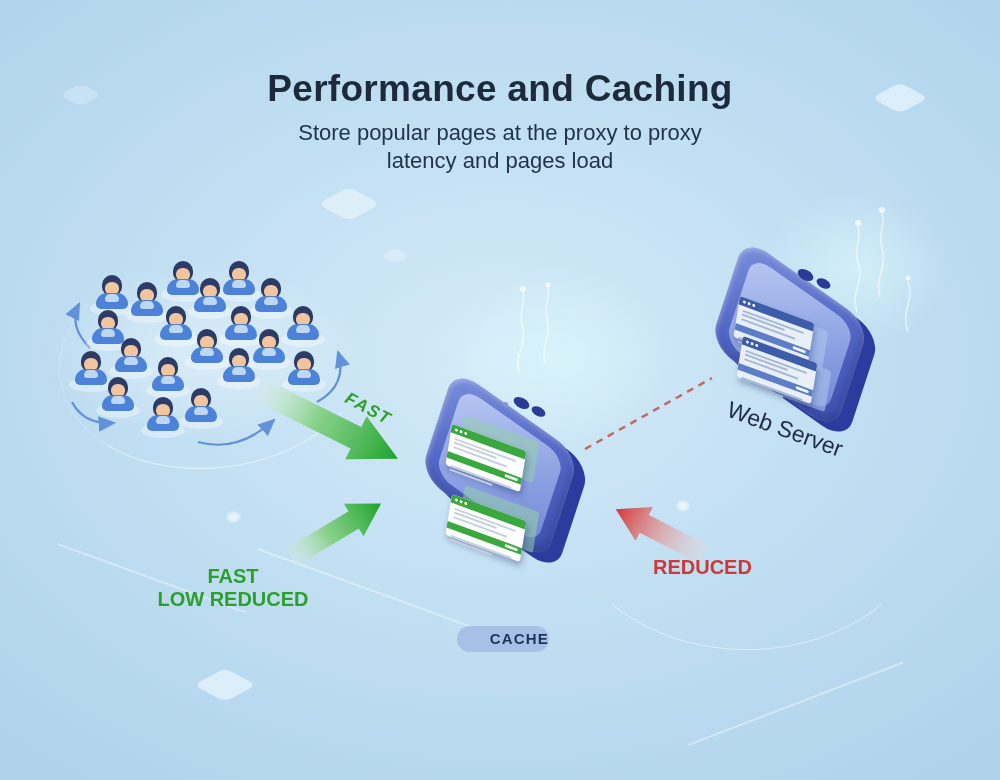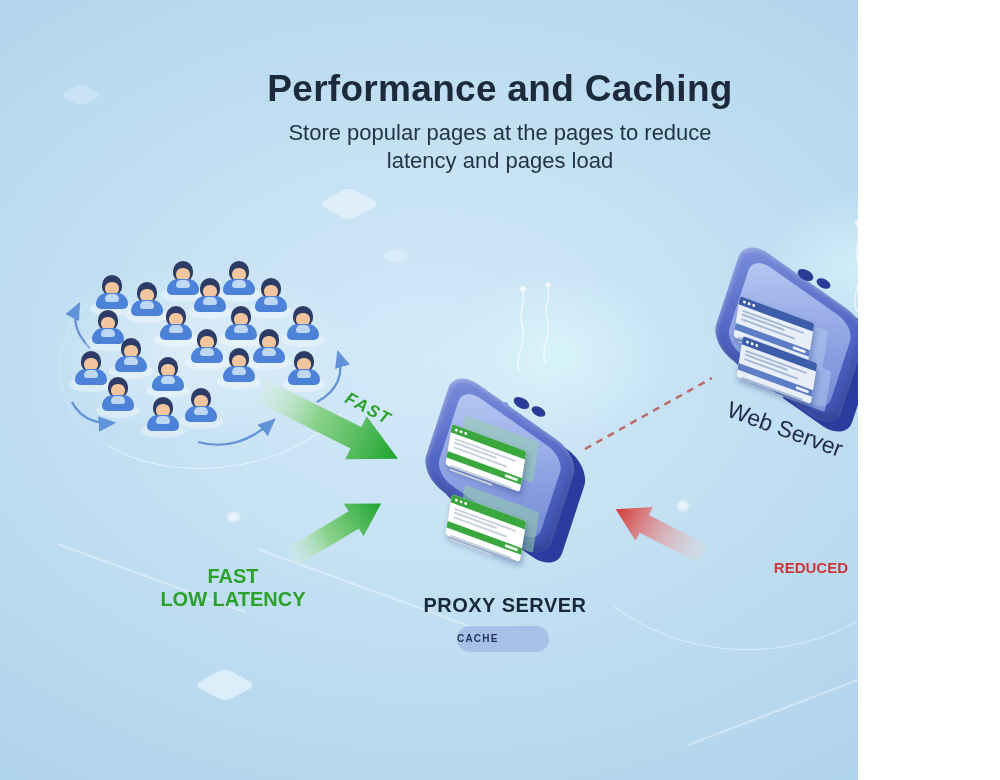--- a/index.html
+++ b/index.html
@@ -1,17 +1,17 @@
 <!DOCTYPE html>
 <html><head>
 <meta charset="utf-8">
 <style>
   html,body{margin:0;padding:0;}
   body{font-family:"Liberation Sans",sans-serif;}
-  #stage{position:relative;width:858px;height:780px;overflow:hidden;
+  #stage{position:relative;width:1000px;height:780px;overflow:hidden;
     background:radial-gradient(ellipse 720px 520px at 50% 46%, #d4eaf8 0%, #c3e0f3 45%, #b8d9ef 75%, #b0d3ec 100%);}
   .abs{position:absolute;}
 
   
   .title{left:0;top:68px;width:1000px;text-align:center;font-size:37px;font-weight:bold;
     color:#1d2a3c;letter-spacing:.3px;z-index:9;}
   .subtitle{left:0;top:119px;width:1000px;text-align:center;font-size:22px;color:#243447;
     line-height:28px;z-index:9;}
 
   
@@ -51,21 +51,21 @@
   .av-collar{left:10px;top:19px;width:14px;height:8px;background:#bdd7f4;border-radius:7px 7px 4px 4px;}
 
   
   #circuits{left:0;top:0;z-index:1;}
   #arrows{left:0;top:0;z-index:2;}
 
   .fast-label{left:328px;top:399px;width:80px;text-align:center;font-size:17px;font-weight:bold;
     font-style:italic;color:#2ba12c;letter-spacing:1.5px;transform:rotate(28deg);z-index:5;}
   .green-caption{left:128px;top:565px;width:210px;text-align:center;font-size:20px;font-weight:bold;
     color:#2ba12c;line-height:23px;z-index:5;}
-  .red-caption{left:653px;top:556px;width:195px;text-align:right;font-size:15px;font-weight:bold;
+  .red-caption{left:653px;top:556px;width:195px;text-align:left;font-size:20px;font-weight:bold;
     color:#cf3838;line-height:23px;z-index:5;}
 
   
   .iso{position:absolute;width:160px;height:160px;border-radius:30px;transform-origin:0 0;
     transform:matrix(0.78,0.55,-0.22,0.67,0,0);}
   .dev-side{background:#2c3c9e;}
   .dev-face{background:linear-gradient(140deg,#7e92de 0%,#5468c6 45%,#3c4fae 100%);
     box-shadow:inset 2px 2px 6px rgba(255,255,255,.32), inset -4px -6px 10px rgba(18,28,90,.28);}
   .dev-screen{position:absolute;inset:15px;border-radius:22px;
     background:linear-gradient(140deg,#b9c8f3 0%,#8ba0e2 60%,#7288d2 100%);}
@@ -96,21 +96,21 @@
   .pcard.blue{background:#e9eff8;} .pcard.blue .pc-rows i{background:#a4b8d4;}
   .c-p1{left:452px;top:424px;} .c-p1e{left:465px;top:415px;}
   .c-p2{left:452px;top:494px;} .c-p2e{left:465px;top:485px;}
   .c-w1{left:740px;top:296px;} .c-w1e{left:754px;top:304px;}
   .c-w2{left:743px;top:336px;} .c-w2e{left:757px;top:344px;}
 
   
   .proxy-label{left:420px;top:594px;width:170px;text-align:center;font-size:20px;font-weight:bold;
     color:#19273d;letter-spacing:.5px;z-index:6;}
   .cache-badge{left:457px;top:626px;width:92px;height:26px;border-radius:13px;background:#a9c0e6;
-    color:#1f3358;font-size:10px;font-weight:bold;letter-spacing:1.2px;text-align:left;
+    color:#1f3358;font-size:15px;font-weight:bold;letter-spacing:1.2px;text-align:right;
     line-height:26px;z-index:6;}
   .web-label{left:720px;top:416px;width:130px;text-align:center;font-size:23px;color:#232d49;
     transform:rotate(20deg);z-index:6;}
 </style>
 </head>
 <body>
 
 <div id="stage">
 
   <div class="abs diamond d1"></div>
@@ -141,21 +141,21 @@
       <circle cx="523" cy="289" r="3"></circle>
         <circle cx="548" cy="285" r="2.5"></circle>
       <circle cx="858" cy="223" r="3"></circle>
         <circle cx="882" cy="210" r="3"></circle>
         <circle cx="908" cy="278" r="2.5"></circle>
     </g>
   </svg>
 
   <div class="abs title">Performance and Caching</div>
   <div class="abs subtitle">
-    <div>Store popular pages at the pages to reduce</div>
+    <div>Store popular pages at the proxy to proxy</div>
     <div>latency and pages load</div>
   </div>
 
   <svg id="arrows" class="abs" width="1000" height="780">
     <defs>
       <linearGradient id="gradGreen" x1="0" y1="0" x2="1" y2="0">
         <stop offset="0" stop-color="#d9f0d4" stop-opacity=".25"></stop>
         <stop offset=".4" stop-color="#7fcf7a" stop-opacity=".85"></stop>
         <stop offset="1" stop-color="#1da32c"></stop>
       </linearGradient>
@@ -402,22 +402,21 @@
     <div class="pc-band"></div>
       <div class="pc-rows">
         <i></i>
         <i></i>
       </div>
   </div>
 
   <div class="abs fast-label">FAST</div>
   <div class="abs green-caption">
     <div>FAST</div>
-    <div>LOW LATENCY</div>
+    <div>LOW REDUCED</div>
   </div>
   <div class="abs red-caption">
     <div>REDUCED</div>
   </div>
-  <div class="abs proxy-label">PROXY SERVER</div>
   <div class="abs cache-badge">CACHE</div>
   <div class="abs web-label">Web Server</div>
 
 </div>
 
 </body></html>

